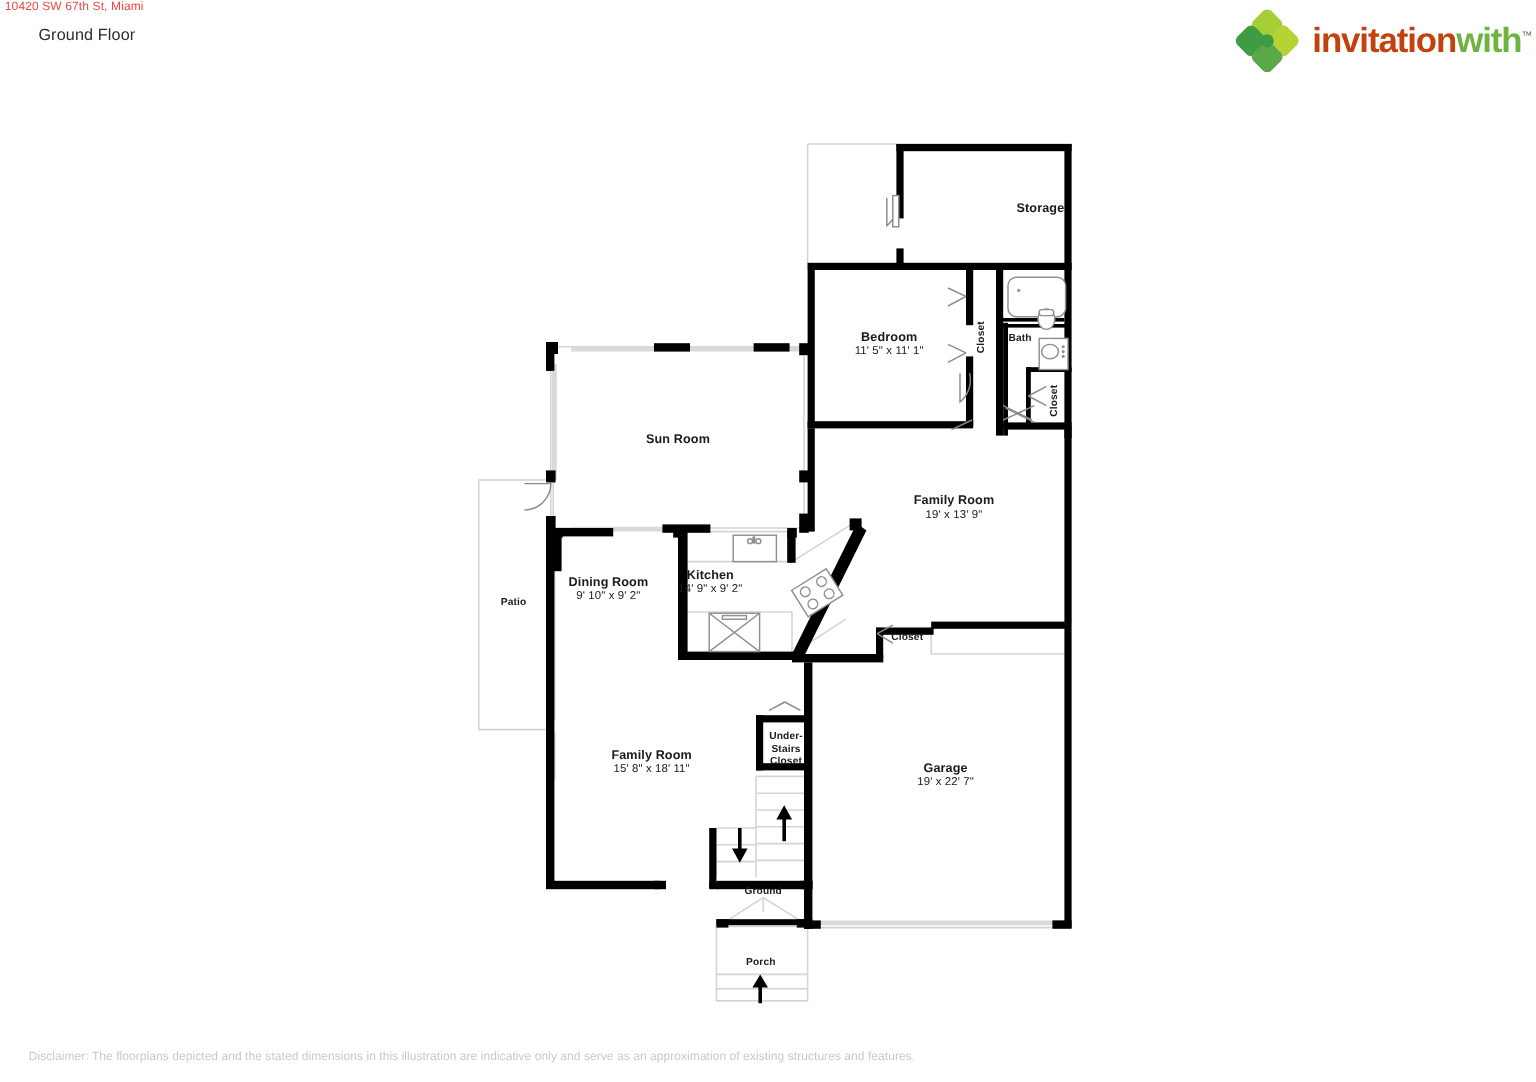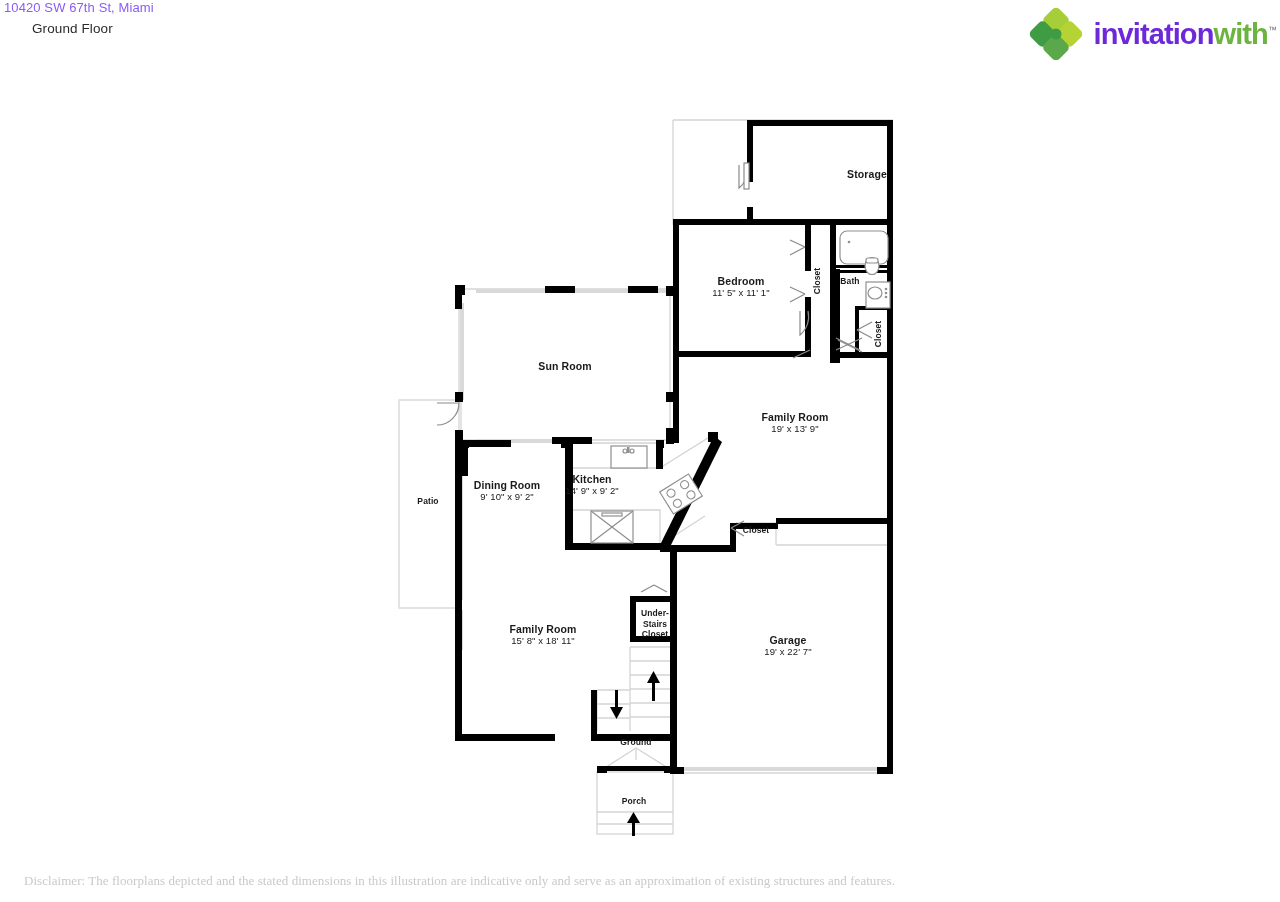--- a/index.html
+++ b/index.html
@@ -14,22 +14,22 @@
     width: 1280px;
     height: 902px;
     background: #ffffff;
     overflow: hidden;
   }
 
   
   #header-address {
     position: absolute;
     left: 4px; top: 0px;
-    font-size: 13px;
-    color: #8b5cf6;
+    font-size: 10px;
+    color: #ef4444;
     letter-spacing: 0.1px;
     white-space: nowrap;
     text-align: center;
   }
   #header-floor {
     position: absolute;
     left: 4px; top: 21px;
     font-size: 13.5px;
     color: #2b2b2b;
     letter-spacing: 0.1px;
@@ -46,21 +46,21 @@
     gap: 10px;
   }
   #logo-mark { width: 56px; height: 52px; display: block; }
   #logo-wordmark {
     font-size: 29px;
     font-weight: bold;
     letter-spacing: -0.9px;
     line-height: 1;
     white-space: nowrap;
   }
-  .wm-invitation { color: #6d28d9; text-align: center; }
+  .wm-invitation { color: #c2410c; text-align: center; }
   .wm-homes { color: #6cb33f; }
   .wm-tm { color: #6e6e6e; font-size: 9px; vertical-align: super; font-weight: normal; }
 
   
   #plan { position: absolute; left: 0; top: 0; width: 1280px; height: 902px; }
 
   
   .room-label {
     position: absolute;
     text-align: center;
@@ -88,24 +88,23 @@
   }
   .room-label.multiline .room-name { font-size: 8.5px; line-height: 1.25; }
 
   
   #disclaimer {
     position: absolute;
     left: 24px;
     top: 874px;
     width: 1100px;
     color: #c9c9c9;
-    font-size: 13px;
+    font-size: 10px;
     line-height: 14.5px;
     letter-spacing: 0.05px;
-    font-family: Liberation Serif, serif;
   }
   #disclaimer div { white-space: nowrap; }
 </style>
 </head>
 <body>
 
 <div id="page">
 
   <div id="header-address">10420 SW 67th St, Miami</div>
   <div id="header-floor">Ground Floor</div>

